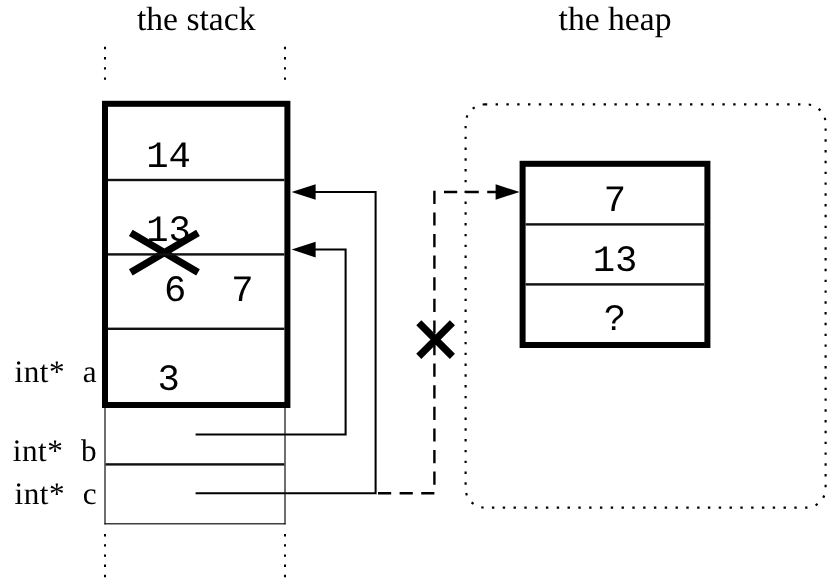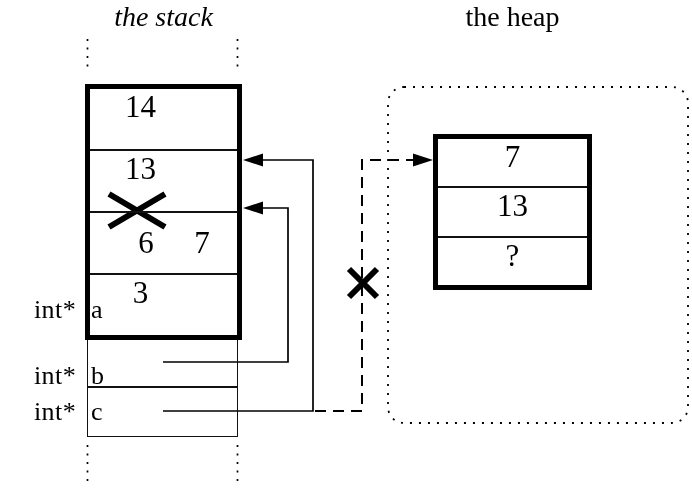--- a/index.html
+++ b/index.html
@@ -13,21 +13,21 @@
     overflow: hidden;
   }
   .title {
     position: absolute;
     top: 0px;
     text-align: center;
     font-size: 28px;
     line-height: 34px;
     white-space: nowrap;
   }
-  .title-stack { left: 85px; width: 157px; font-style: italic; }
+  .title-stack { left: 85px; width: 157px; }
   .title-heap  { left: 433px; width: 159px; }
 
   .overlay {
     position: absolute;
     left: 0; top: 0;
     width: 692px; height: 489px;
     pointer-events: none;
   }
   .ln      { fill: none; stroke: #000; stroke-width: 1.7; }
   .dash    { fill: none; stroke: #000; stroke-width: 2;   stroke-dasharray: 11 7; }
@@ -51,24 +51,25 @@
     width: 159px; height: 156px;
     border: 5px solid #000;
     box-sizing: border-box;
     display: flex;
     flex-direction: column;
   }
   .cell {
     flex: 1 1 0;
     position: relative;
     display: flex;
-    align-items: flex-start;
+    align-items: flex-end;
     justify-content: center;
     font-size: 31px;
     border-top: 2px solid #111;
+    font-family: Liberation Mono, monospace;
   }
   .cell:first-child { border-top: none; }
   .stack-box .cell { padding-right: 46px; }  
   .cell-crossed { padding-right: 0 !important; }
   .old-val {
     position: absolute;
     left: 56px; top: 50%;
     transform: translate(-50%, -50%);
     font-size: 31px;
   }
@@ -95,26 +96,26 @@
     background: #111;
   }
   .sub-cell { position: absolute; left: 0; right: 0; }
   .sub-cell-b { top: 0; height: 46px; }
   .sub-cell-c { top: 47px; height: 49px; }
 
   .ptr-label {
     position: absolute;
     left: 0;
     width: 81px;
+    text-align: right;
     font-size: 26px;
     line-height: 30px;
     white-space: nowrap;
     word-spacing: 8px;
     letter-spacing: 0.4px;
-    padding-left: 34px;
   }
   .ptr-a { top: 295px; }
   .ptr-b { top: 361px; }
   .ptr-c { top: 397px; }
 </style>
 </head>
 <body>
 
 <div class="canvas">
 

